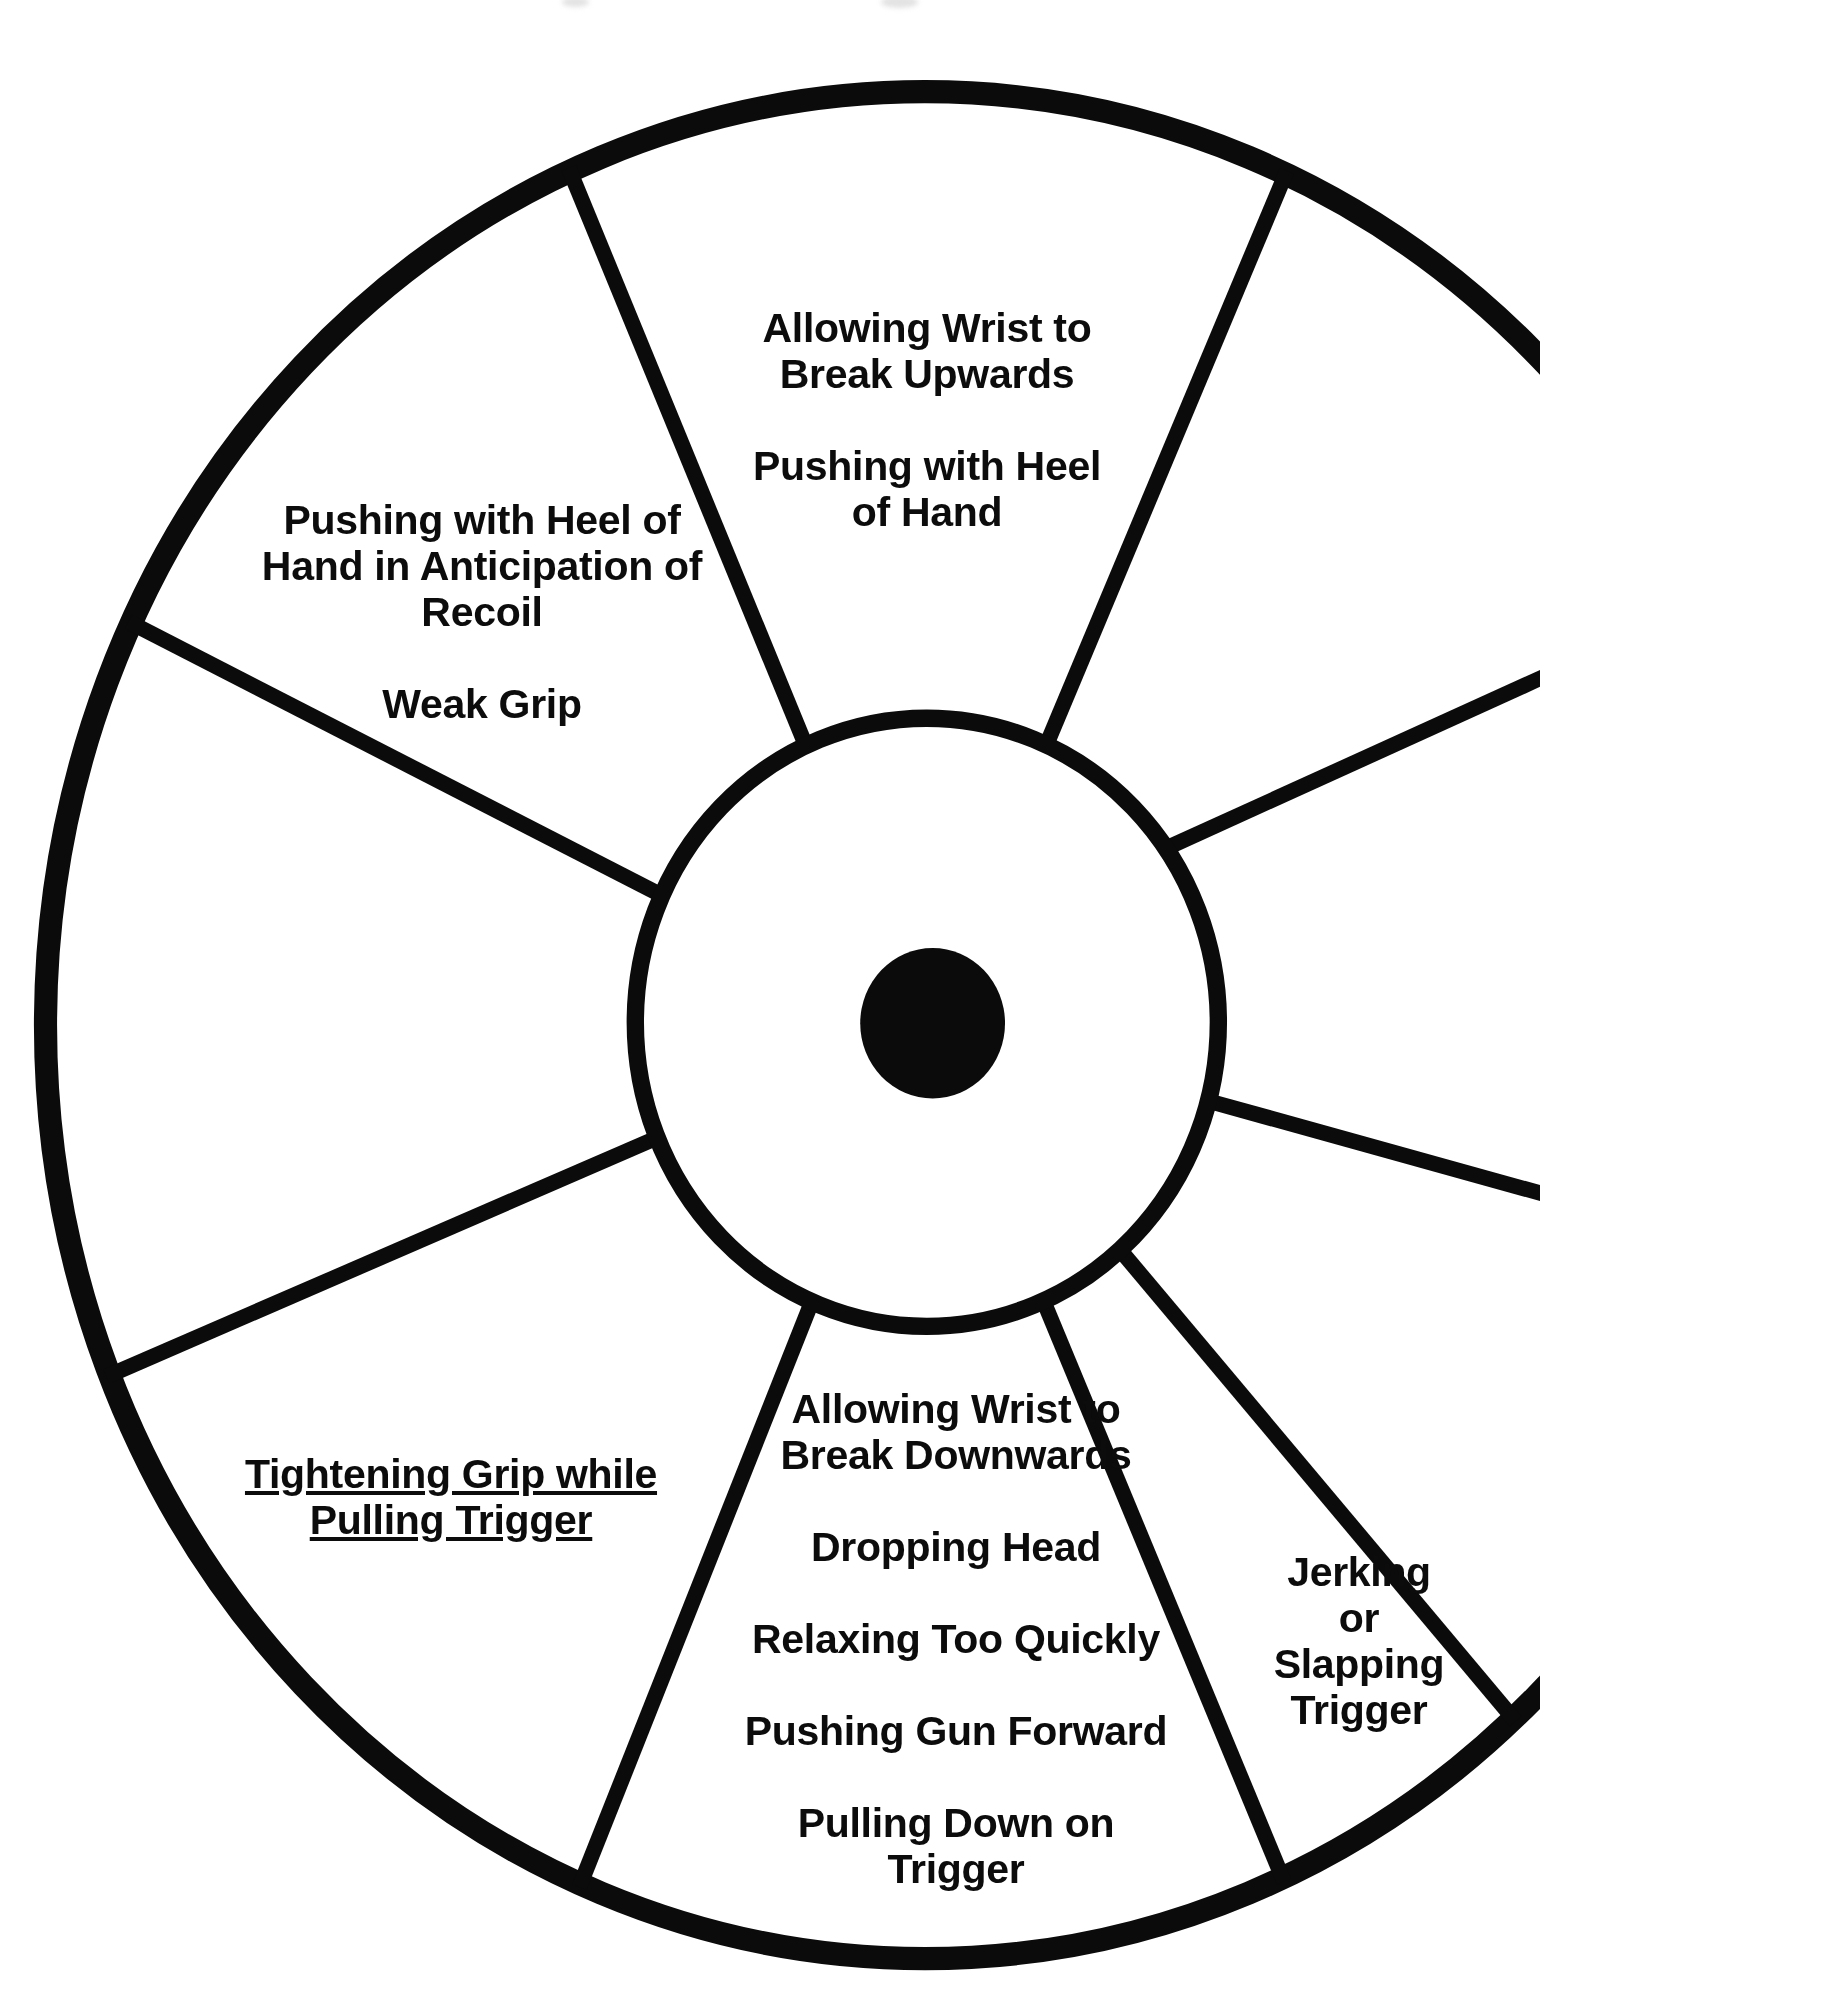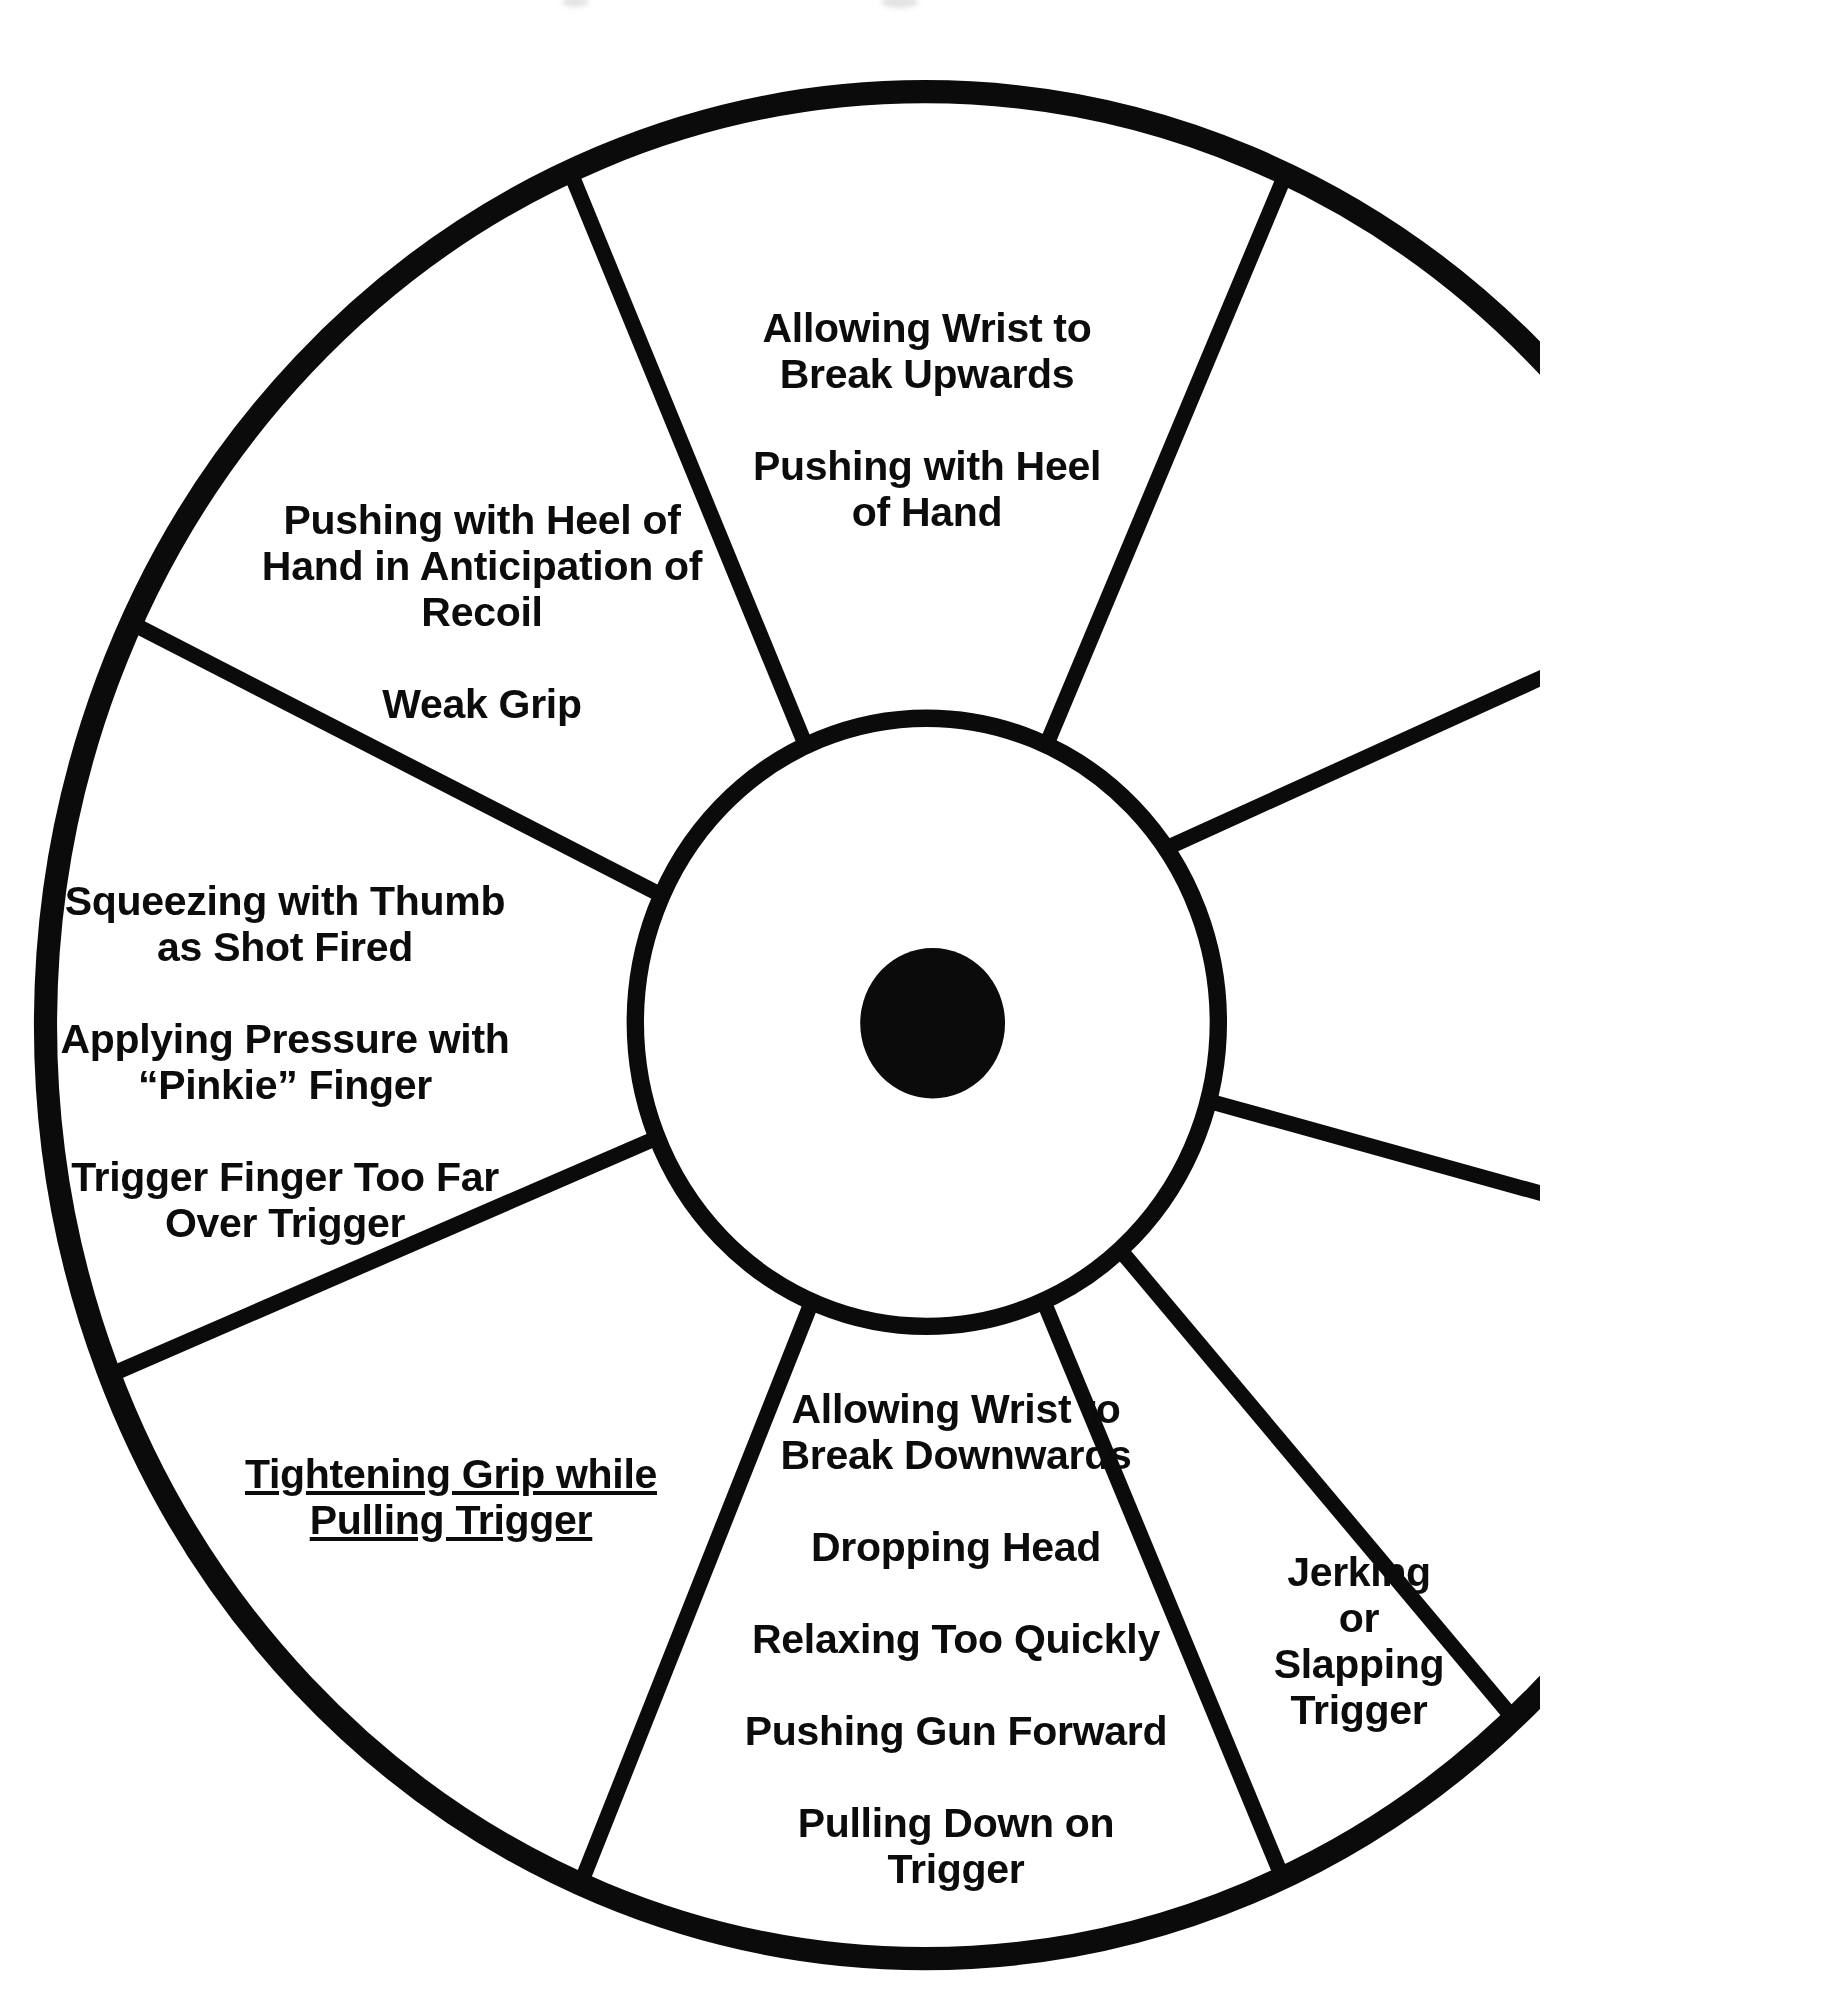--- a/index.html
+++ b/index.html
@@ -77,28 +77,20 @@
 Dropping Head
 
 Relaxing Too Quickly
 
 Pushing Gun Forward
 
 Pulling Down on
 Trigger</div>
   <div class="label" style="left:451px;  top:1497px;text-decoration:underline;">Tightening Grip while
 Pulling Trigger</div>
-  <div class="label" style="left:285px;  top:1062px;">Squeezing with Thumb
-as Shot Fired
-
-Applying Pressure with
-“Pinkie” Finger
-
-Trigger Finger Too Far
-Over Trigger</div>
   <div class="label" style="left:446px;  top:612px;margin-left:36px;">Pushing with Heel of
 Hand in Anticipation of
 Recoil
 
 Weak Grip</div>
 
   <div class="smudge s1"></div>
   <div class="smudge s2"></div>
 
 </div>

